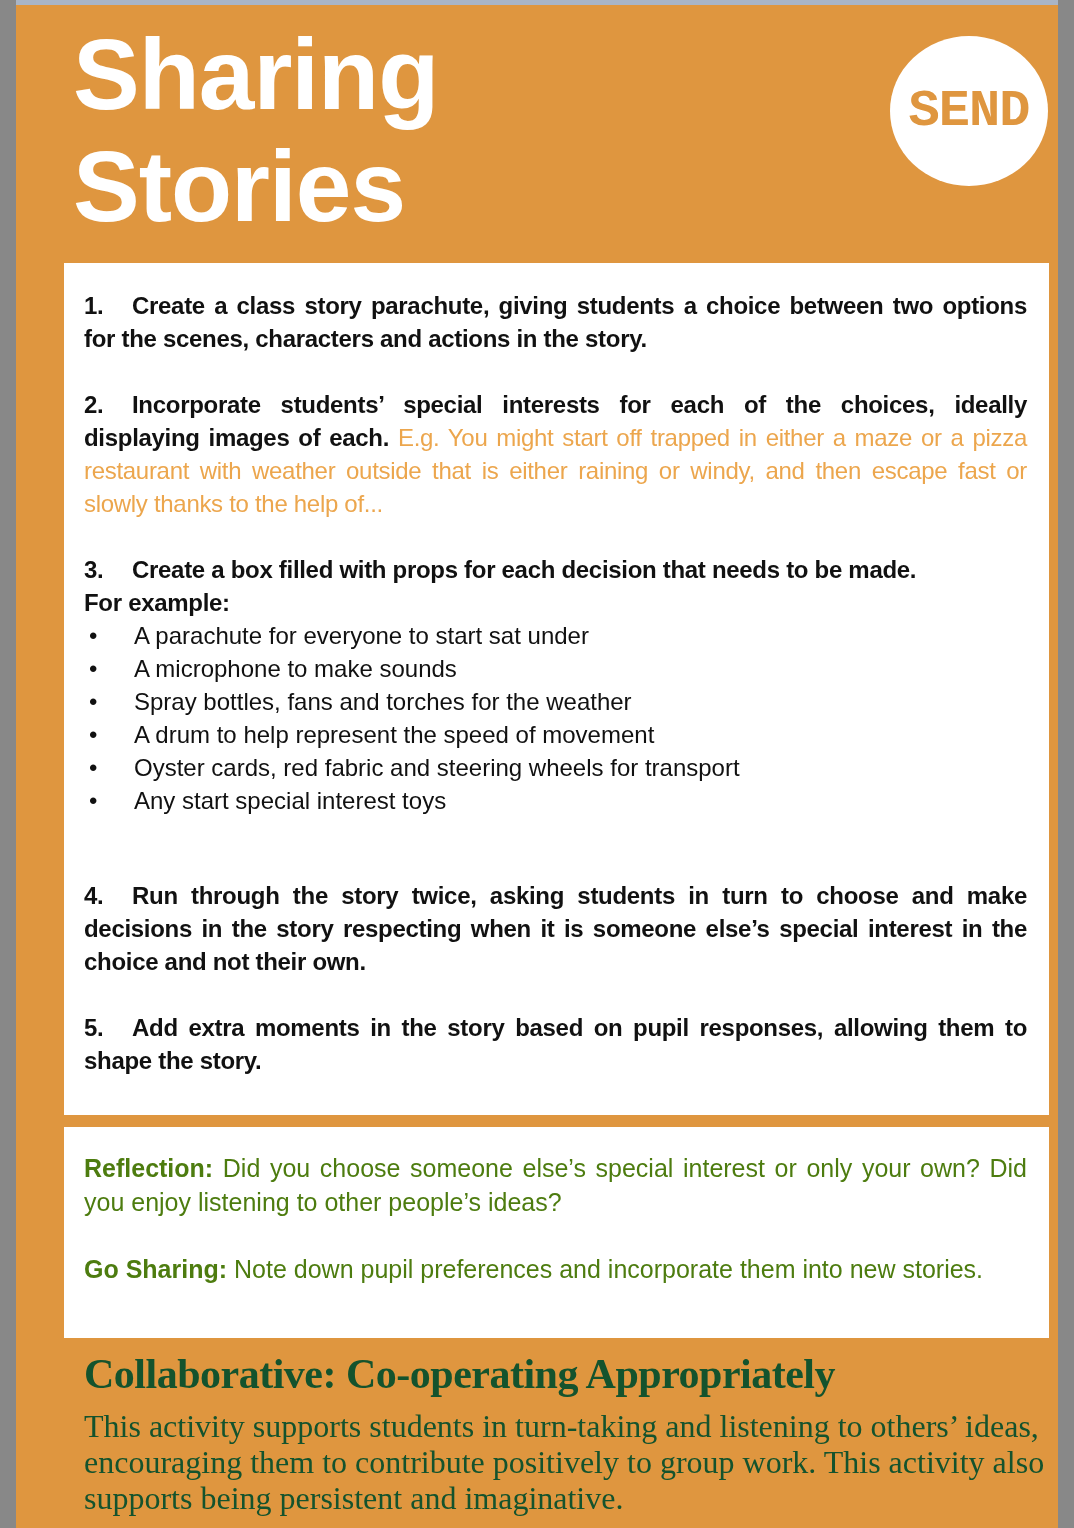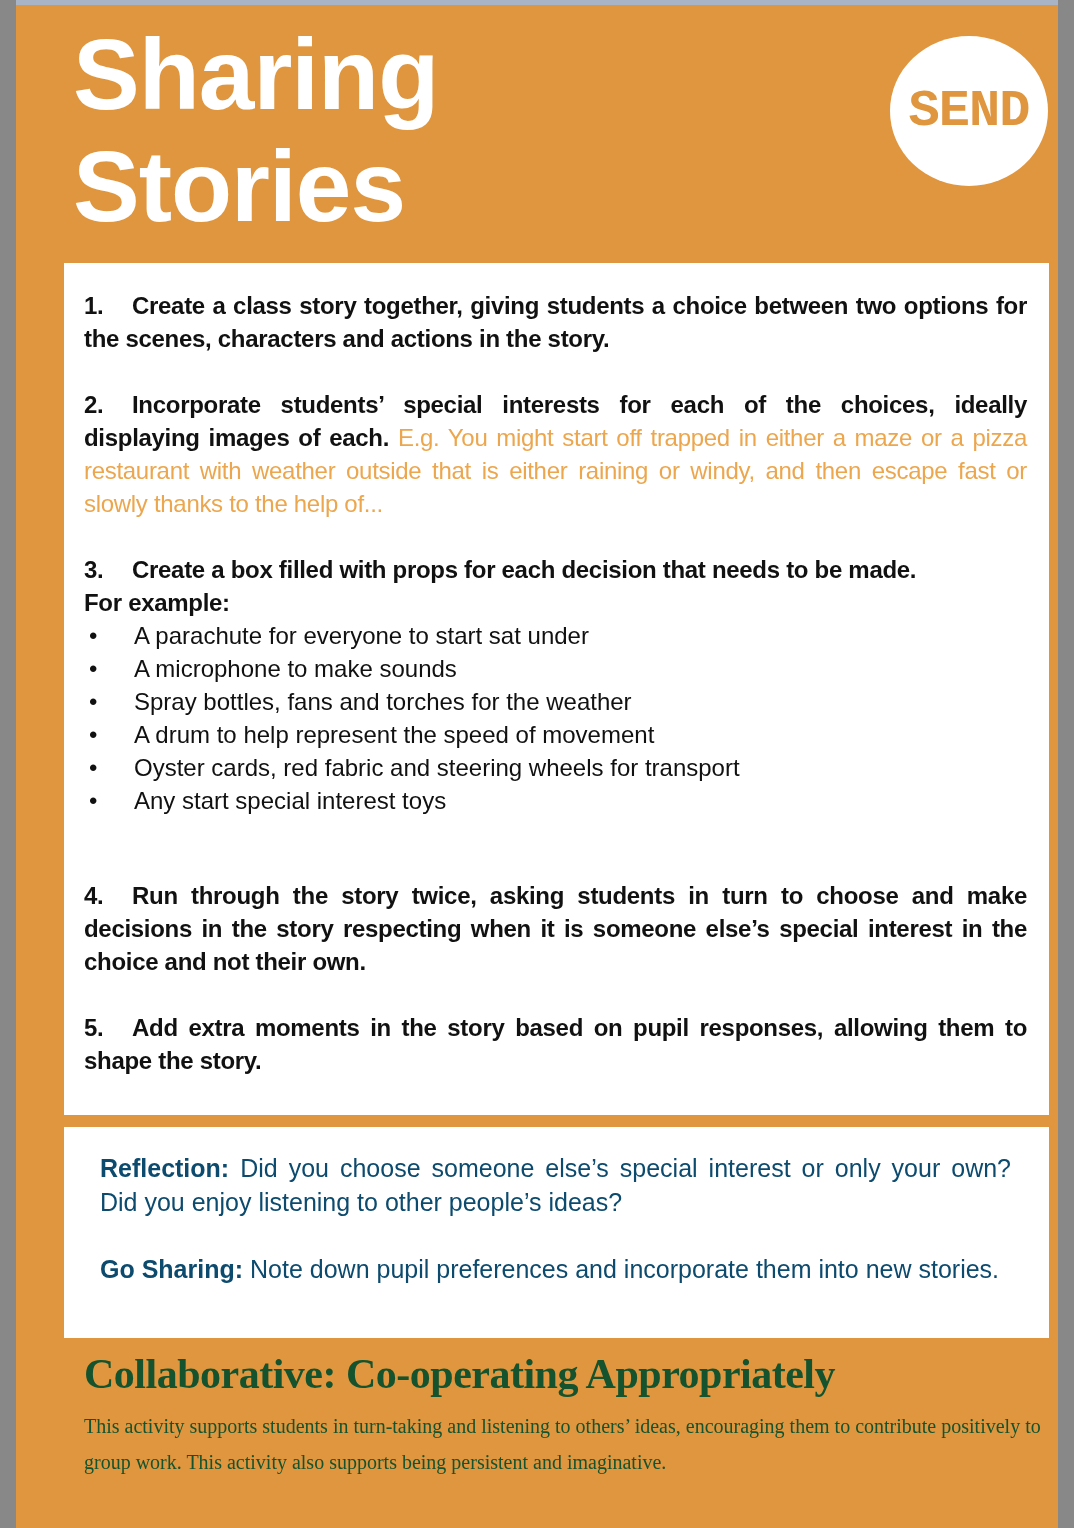--- a/index.html
+++ b/index.html
@@ -44,51 +44,51 @@
   .item .num{display:inline-block;width:48px;}
   .item-no-gap{margin-bottom:0;}
   .example{font-weight:normal;color:#ECA64D;}
   .bullets{
     list-style:none;margin:0 0 62px;padding:0;
     font-size:24px;line-height:33px;font-weight:normal;color:#111111;
   }
   .bullets li{position:relative;padding-left:50px;}
   .dot{position:absolute;left:5px;}
   .rp{
-    margin:0 16px 33px;font-size:25px;line-height:34px;
-    text-align:justify;font-weight:normal;color:#0c4a6e;
+    margin:0 0 33px;font-size:25px;line-height:34px;
+    text-align:justify;font-weight:normal;color:#4d7c0f;
   }
   .rp b{font-weight:bold;}
   .page-footer{
     position:absolute;left:68px;top:1350px;width:962px;color:#14532d;font-family:Liberation Serif, serif;
   }
   .footer-heading{
     margin:0 0 10px;font-size:42px;line-height:48px;
     font-weight:bold;letter-spacing:-0.5px;
   }
   .footer-body{
-    margin:0;font-size:20px;line-height:36px;font-weight:normal;
+    margin:0;font-size:32px;line-height:36px;font-weight:normal;
   }
 </style>
 </head>
 <body>
 
 <div class="page">
 
   <div class="topbar"></div>
 
   <h1 class="page-title"><span>Sharing</span><br><span>Stories</span></h1>
 
   <div class="badge">
     <span class="badge-text">SEND</span>
   </div>
 
   <section class="card card-main">
 
-    <p class="item"><span class="num">1.</span><span>Create a class story together, giving students a choice between two options for the scenes, characters and actions in the story.</span></p>
+    <p class="item"><span class="num">1.</span><span>Create a class story parachute, giving students a choice between two options for the scenes, characters and actions in the story.</span></p>
 
     <p class="item"><span class="num">2.</span><span>Incorporate students’ special interests for each of the choices, ideally displaying images of each.</span> <span class="example">E.g. You might start off trapped in either a maze or a pizza restaurant with weather outside that is either raining or windy, and then escape fast or slowly thanks to the help of...</span></p>
 
     <p class="item item-no-gap"><span class="num">3.</span><span>Create a box filled with props for each decision that needs to be made.</span><br><span>For example:</span></p>
 
     <ul class="bullets">
       <li><span class="dot">•</span><span>A parachute for everyone to start sat under</span></li>
       <li><span class="dot">•</span><span>A microphone to make sounds</span></li>
       <li><span class="dot">•</span><span>Spray bottles, fans and torches for the weather</span></li>
       <li><span class="dot">•</span><span>A drum to help represent the speed of movement</span></li>

